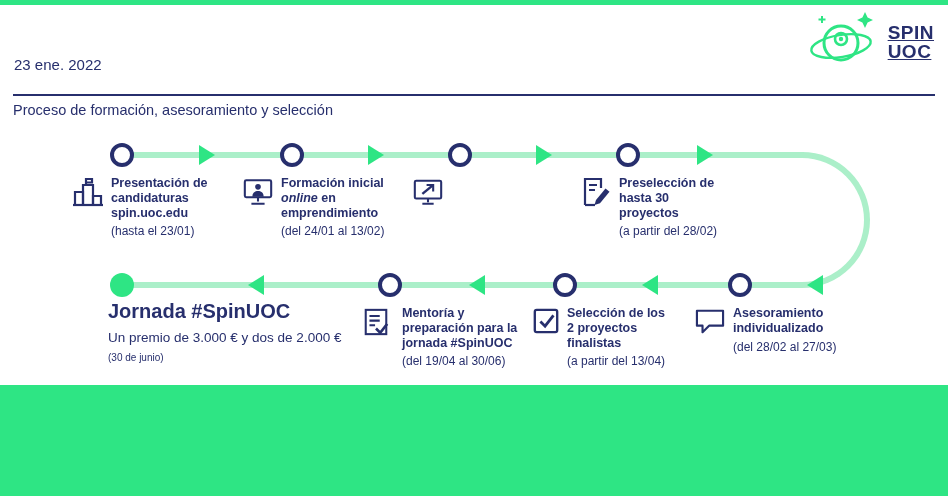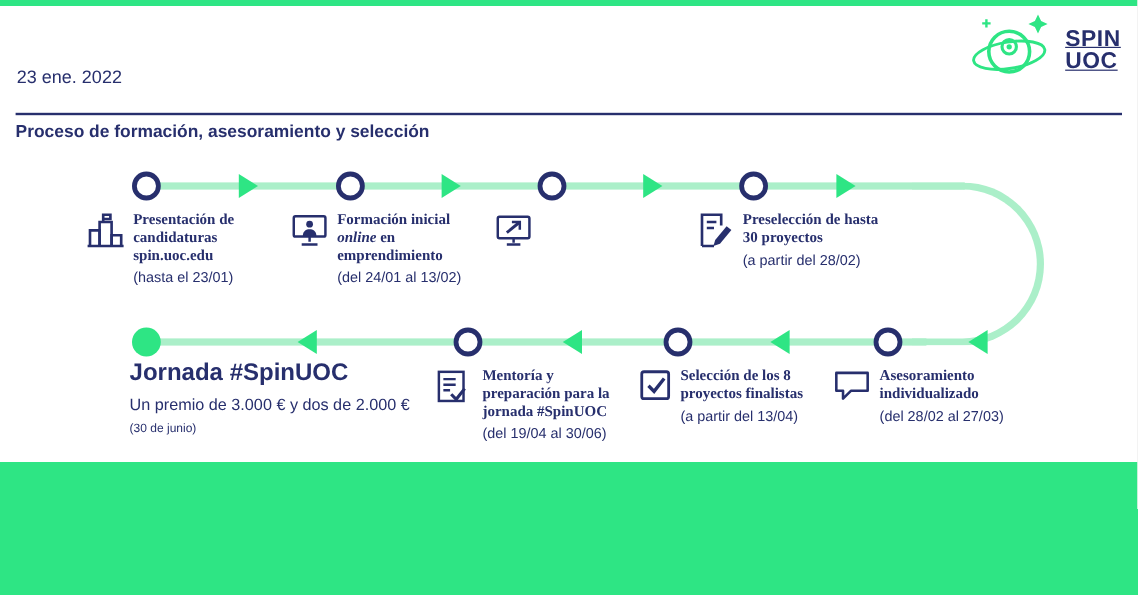--- a/index.html
+++ b/index.html
@@ -8,39 +8,39 @@
   svg{display:block;}
 
   
   .topbar{position:absolute;top:0;left:0;width:100%;height:5px;background:var(--green,#2ee584);}
   .title{position:absolute;left:13px;top:20px;margin:0;font-size:26px;font-weight:bold;letter-spacing:-0.3px;}
   .hdate{position:absolute;left:14px;top:56px;font-size:15px;}
   .brand{position:absolute;right:14px;top:6px;display:flex;align-items:center;gap:4px;text-decoration:underline;}
   .brand-icon{color:var(--green,#2ee584);}
   .brand-text{display:flex;flex-direction:column;font-weight:800;font-size:19px;line-height:1.02;letter-spacing:.5px;}
   .divider{position:absolute;left:13px;right:13px;top:94px;height:2px;background:var(--navy,#272f6d);}
-  .section-title{position:absolute;left:13px;top:102px;margin:0;font-size:14.5px;font-weight:bold;}
+  .section-title{position:absolute;left:13px;top:102px;margin:0;font-size:14.5px;font-weight:normal;}
 
   
   .tl-line{position:absolute;height:6px;background:var(--green-light,#abefc9);z-index:1;}
   .tl-top{left:122px;top:152px;width:682px;}
   .tl-bottom{left:122px;top:282px;width:650px;}
   .tl-curve{position:absolute;left:760px;top:152px;width:110px;height:136px;box-sizing:border-box;
             border:6px solid var(--green-light,#abefc9);border-left:none;border-radius:0 70px 70px 0;z-index:1;}
   .node{position:absolute;width:16px;height:16px;border:4px solid var(--navy,#272f6d);
         border-radius:50%;background:#fff;z-index:3;}
   .node-final{position:absolute;width:24px;height:24px;border-radius:50%;background:var(--green,#2ee584);z-index:3;}
   .arr{position:absolute;width:0;height:0;border-top:10px solid transparent;border-bottom:10px solid transparent;z-index:2;}
   .arr-right{border-left:16px solid var(--green,#2ee584);}
   .arr-left{border-right:16px solid var(--green,#2ee584);}
 
   
   .step{position:absolute;display:flex;gap:7px;align-items:flex-start;}
   .step .sicon{flex:0 0 auto;color:var(--navy,#272f6d);margin-top:1px;}
-  .step-title{font-weight:bold;font-size:12.5px;line-height:1.18;font-family:Liberation Serif, serif;}
+  .step-title{font-weight:bold;font-size:12.5px;line-height:1.18;}
   .step-date{font-size:12px;margin-top:4px;}
   .final-block{position:absolute;left:108px;top:300px;width:270px;}
   .final-title{margin:0;font-size:20px;font-weight:800;}
   .final-prize{margin:7px 0 0;font-size:13.5px;}
   .final-date{margin:7px 0 0;font-size:10px;}
 
   
   .footer{position:absolute;left:0;top:385px;width:100%;height:111px;background:var(--green,#2ee584);}
 </style>
 </head>
@@ -164,21 +164,21 @@
   </div>
 
   <div class="step" style="left:532px;top:306px;width:142px;">
     <span class="sicon">
       <svg width="28" height="28" viewBox="0 0 30 30" fill="none" stroke="currentColor" stroke-width="2.5">
         <rect x="3" y="3" width="24" height="24" rx="2"></rect>
         <path d="M9 15.5 l5 5 L23 9" stroke-width="3"></path>
       </svg>
     </span>
     <div>
-      <div class="step-title">Selección de los 8 proyectos finalistas</div>
+      <div class="step-title">Selección de los 2 proyectos finalistas</div>
       <div class="step-date">(a partir del 13/04)</div>
     </div>
   </div>
 
   <div class="step" style="left:362px;top:306px;width:160px;gap:12px;">
     <span class="sicon">
       <svg width="28" height="30" viewBox="0 0 30 32" fill="none" stroke="currentColor" stroke-width="2.2">
         <rect x="4" y="3" width="22" height="26"></rect>
         <path d="M8 9.5 h11 M8 14.5 h11 M8 19.5 h6"></path>
         <path d="M15 23 l4.5 4.5 L27 18" stroke-width="2.8"></path>

